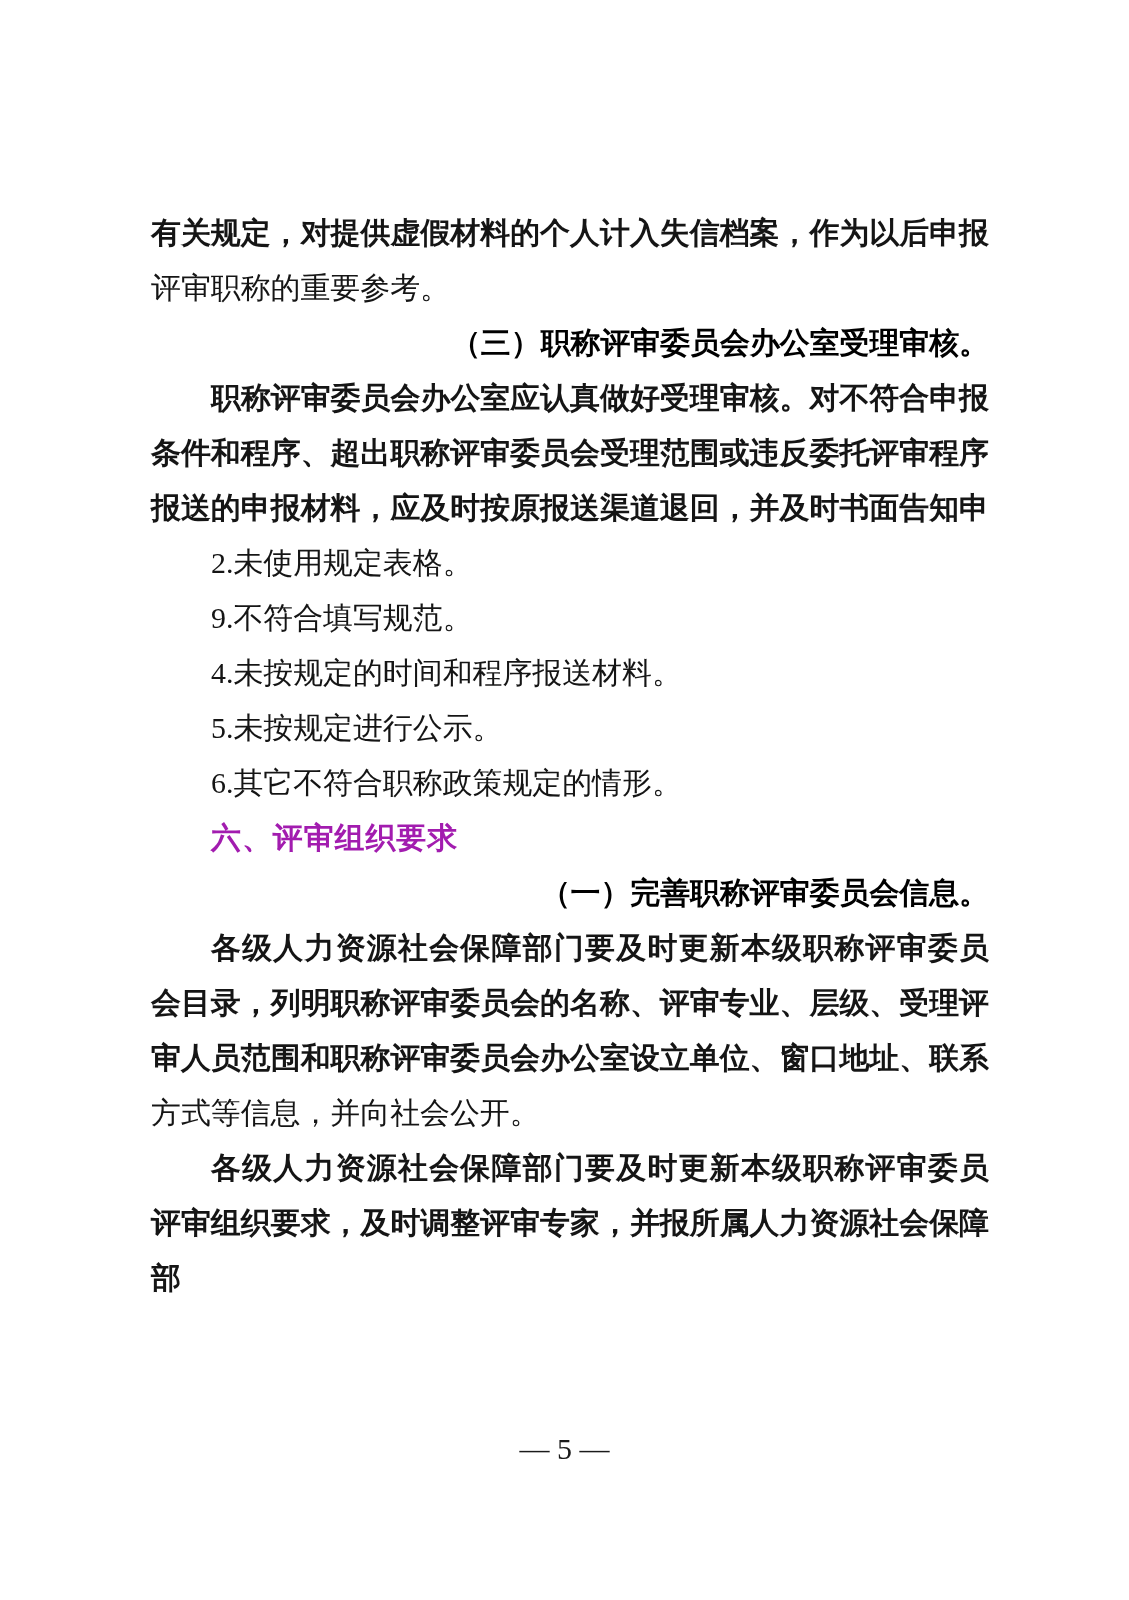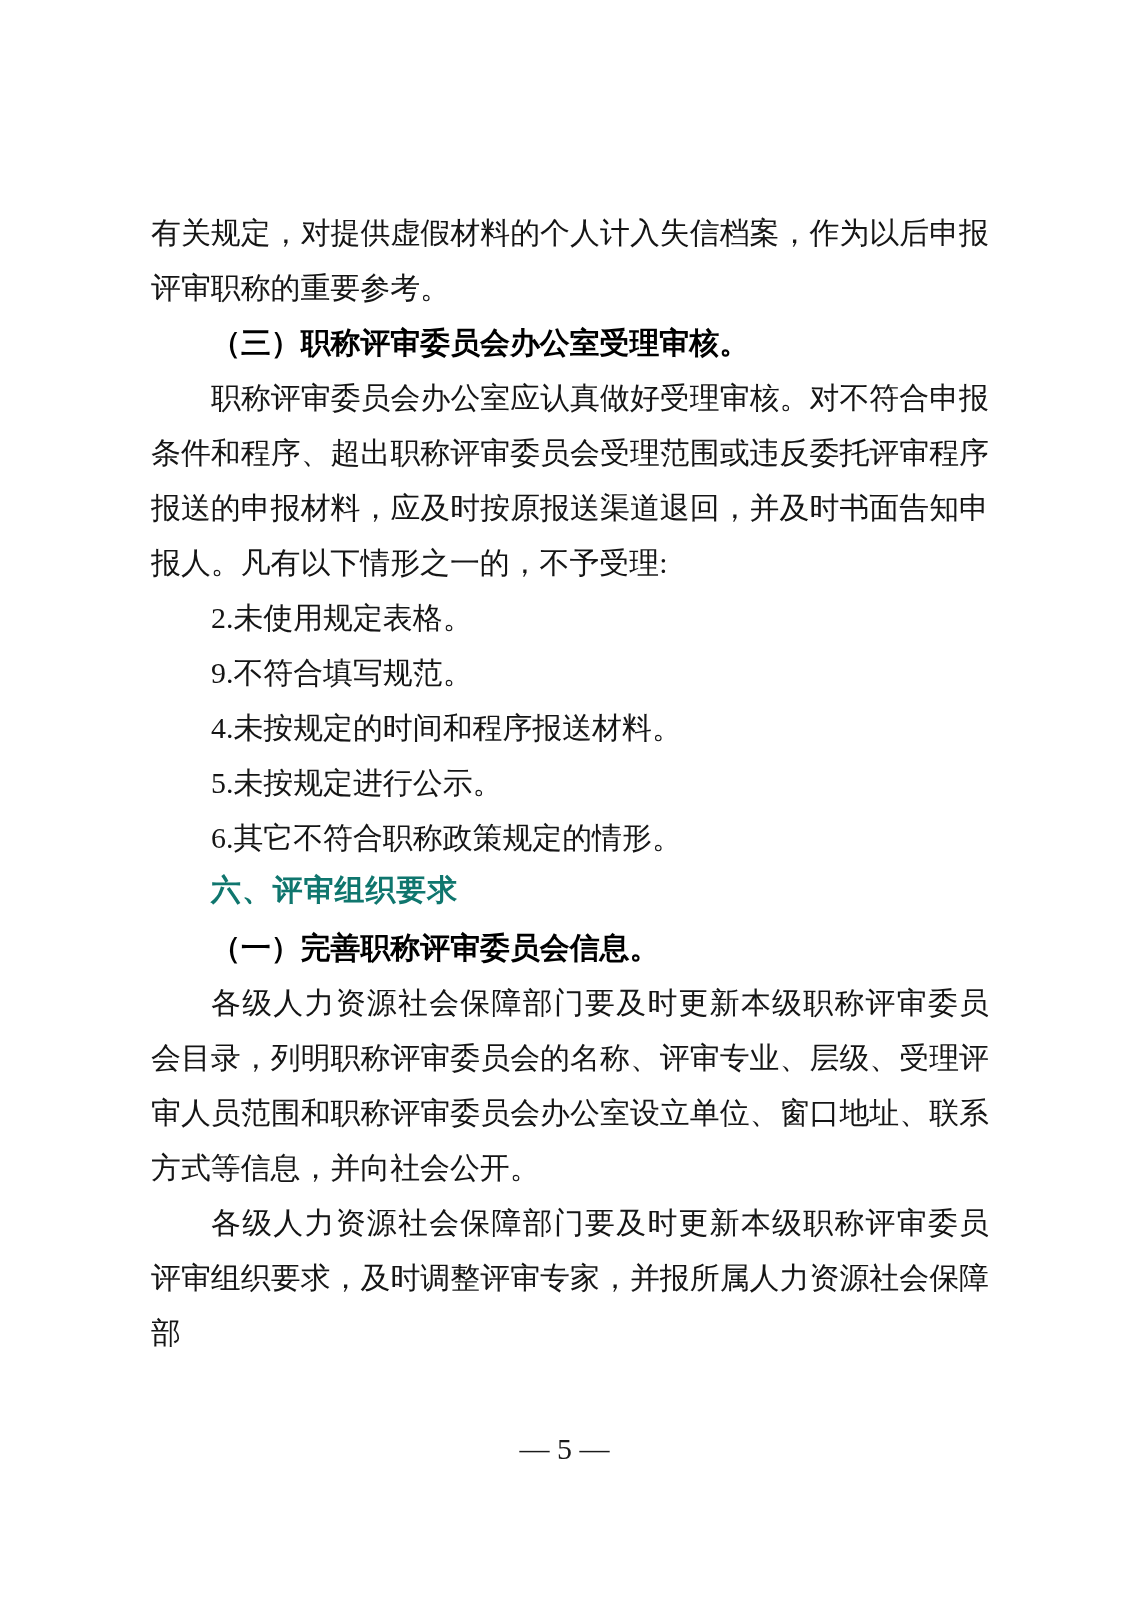--- a/index.html
+++ b/index.html
@@ -28,36 +28,38 @@
     line-height: 55px;
     font-size: 29.9px;
     text-align: left;
     white-space: nowrap;
   }
   .stretch {
     white-space: normal;
     text-align: justify;
     text-align-last: justify;
     text-justify: inter-character;
+    font-weight: bold;
   }
   .indent {
     padding-left: 60px;
   }
   .indent.stretch {
     box-sizing: border-box;
     width: 100%;
   }
   .h-sub {
     font-weight: 700;
     color: #000000;
+    text-align: right;
   }
   .h-major {
     font-weight: 700;
-    color: #0f766e;
-    font-family: Liberation Mono, monospace;
+    color: #a21caf;
+    font-family: Liberation Sans, sans-serif;
     letter-spacing: 1px;
   }
   .footer {
     position: absolute;
     left: 0;
     top: 1432px;
     width: 100%;
     text-align: center;
     font-size: 30px;
     color: #1a1a1a;
@@ -68,21 +70,20 @@
 <body>
 
 <div class="page">
   <div class="content">
     <div class="line stretch">有关规定，对提供虚假材料的个人计入失信档案，作为以后申报</div>
     <div class="line">评审职称的重要参考。</div>
     <div class="line indent h-sub">（三）职称评审委员会办公室受理审核。</div>
     <div class="line indent stretch">职称评审委员会办公室应认真做好受理审核。对不符合申报</div>
     <div class="line stretch">条件和程序、超出职称评审委员会受理范围或违反委托评审程序</div>
     <div class="line stretch">报送的申报材料，应及时按原报送渠道退回，并及时书面告知申</div>
-    <div class="line">报人。凡有以下情形之一的，不予受理:</div>
     <div class="line indent">2.未使用规定表格。</div>
     <div class="line indent">9.不符合填写规范。</div>
     <div class="line indent">4.未按规定的时间和程序报送材料。</div>
     <div class="line indent">5.未按规定进行公示。</div>
     <div class="line indent">6.其它不符合职称政策规定的情形。</div>
     <div class="line indent h-major">六、评审组织要求</div>
     <div class="line indent h-sub">（一）完善职称评审委员会信息。</div>
     <div class="line indent stretch">各级人力资源社会保障部门要及时更新本级职称评审委员</div>
     <div class="line stretch">会目录，列明职称评审委员会的名称、评审专业、层级、受理评</div>
     <div class="line stretch">审人员范围和职称评审委员会办公室设立单位、窗口地址、联系</div>

